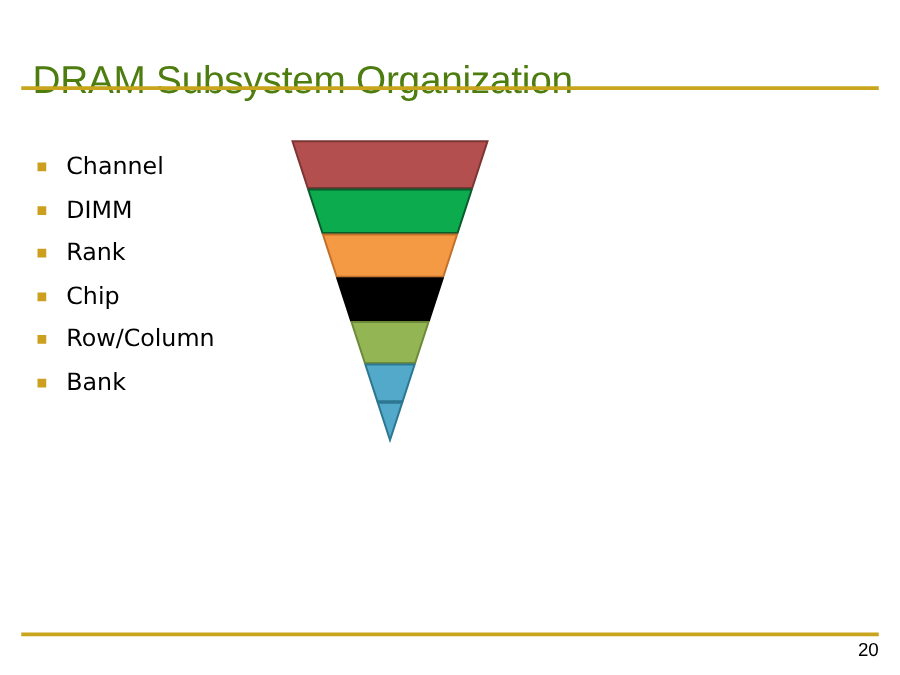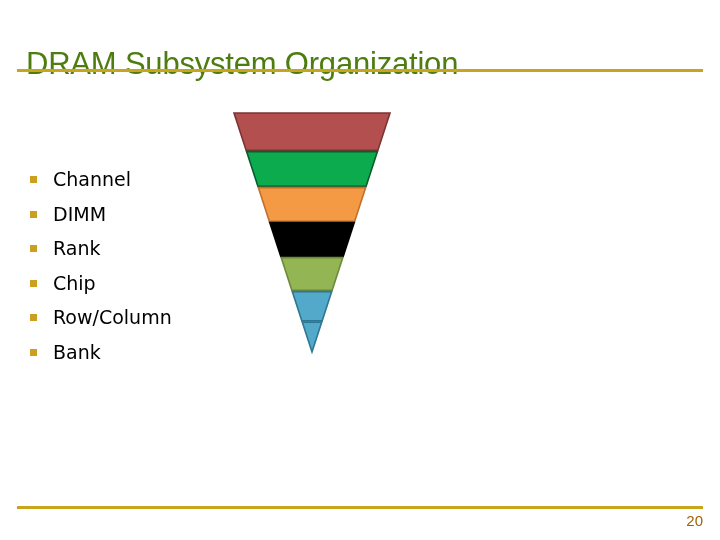--- a/index.html
+++ b/index.html
@@ -46,21 +46,20 @@
     height: 3px;
     background: #c8a51d;
   }
 
   
   #bullet-list {
     position: absolute;
     left: 28px;
     top: 116px;
     width: 190px;
-    margin-top: 46px;
   }
   .bullet-row {
     position: relative;
     height: 34.5px;
     display: flex;
     align-items: center;
   }
   .bullet-marker {
     position: absolute;
     left: 2px;
@@ -98,21 +97,21 @@
     width: 686px;
     height: 3px;
     background: #c8a51d;
   }
   #page-number {
     position: absolute;
     right: 17px;
     top: 512px;
     font-family: "Liberation Sans", sans-serif;
     font-size: 15px;
-    color: #a16207;
+    color: #000000;
     text-align: right;
   }
 </style>
 </head>
 <body>
 
 <div id="slide">
 
   <h1 id="slide-title">DRAM Subsystem Organization</h1>
 

